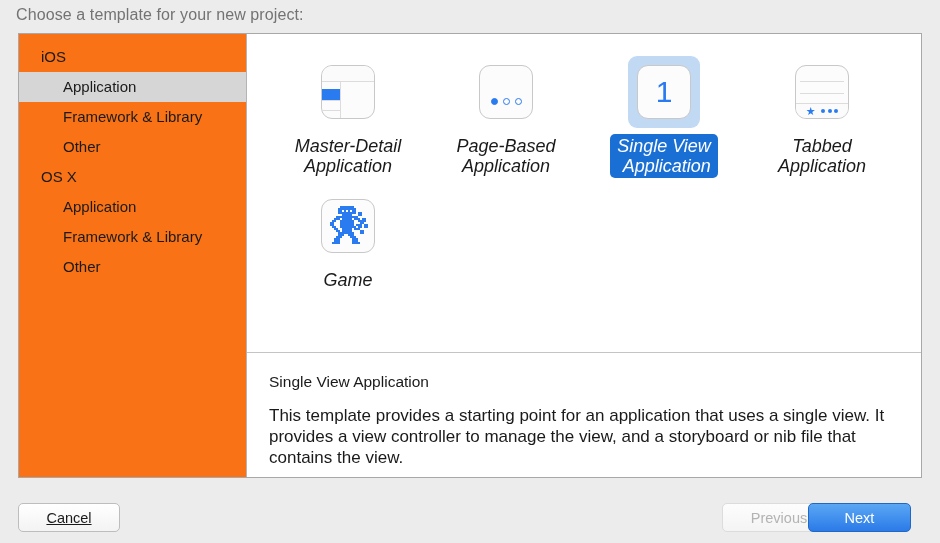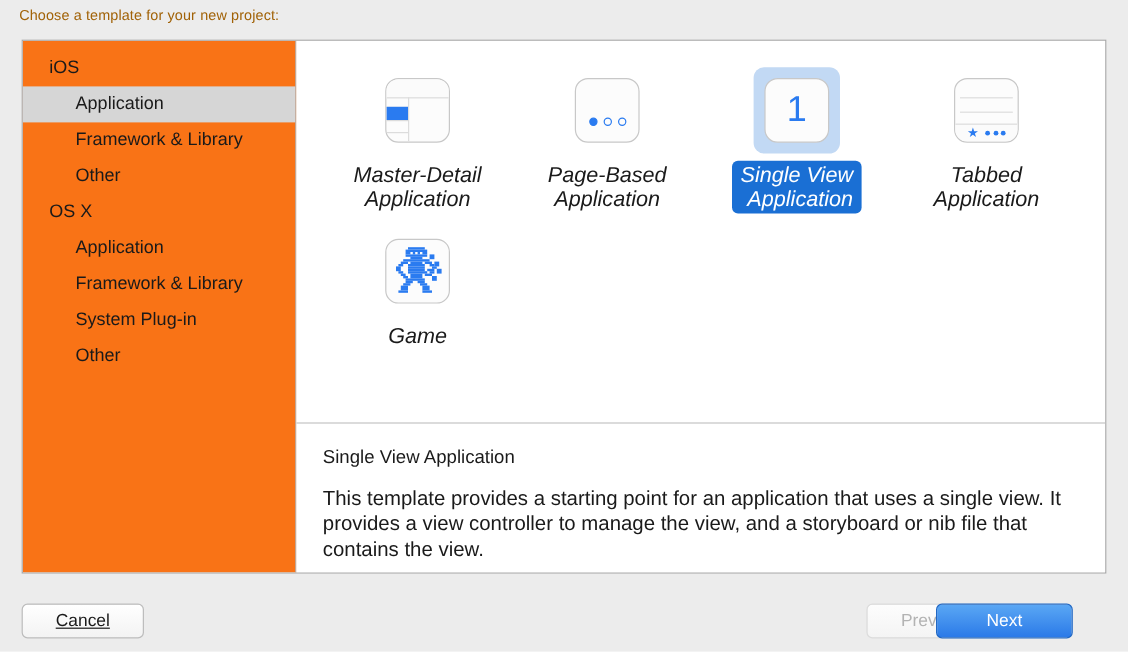--- a/index.html
+++ b/index.html
@@ -14,22 +14,22 @@
     -webkit-font-smoothing: antialiased;
     overflow: hidden;
     position: relative;
   }
 
   
   .prompt {
     position: absolute;
     left: 16px;
     top: 6px;
-    font-size: 12px;
-    color: #a16207;
+    font-size: 16px;
+    color: #737373;
     letter-spacing: 0.1px;
   }
 
   
   .panel {
     position: absolute;
     left: 18px;
     top: 33px;
     width: 904px;
     height: 445px;
@@ -277,23 +277,23 @@
   .btn-prev {
     left: 722px;
     top: 503px;
     width: 114px;
     height: 29px;
     background: linear-gradient(#fdfdfd, #f4f4f4);
     border: 1px solid #dcdcdc;
     color: #b3b3b3;
   }
   .btn-next {
-    left: 780px;
+    left: 808px;
     top: 503px;
-    width: 114px;
+    width: 103px;
     height: 29px;
     background: linear-gradient(#5aa7f4, #2b7ae8);
     border: 1px solid #2168c4;
     color: #ffffff;
     text-align: center;
   }
 </style>
 </head>
 <body>
 
@@ -304,21 +304,20 @@
   <div class="sidebar">
 
     <div class="side-group">iOS</div>
     <div class="side-item selected">Application</div>
     <div class="side-item">Framework &amp; Library</div>
     <div class="side-item">Other</div>
 
     <div class="side-group">OS X</div>
     <div class="side-item">Application</div>
     <div class="side-item">Framework &amp; Library</div>
-    <div class="side-item">System Plug-in</div>
     <div class="side-item">Other</div>
   </div>
 
   <div class="right">
 
     <div class="grid-area">
 
       <div class="tile">
         <div class="tile-icon-wrap">
           <div class="tile-icon">

